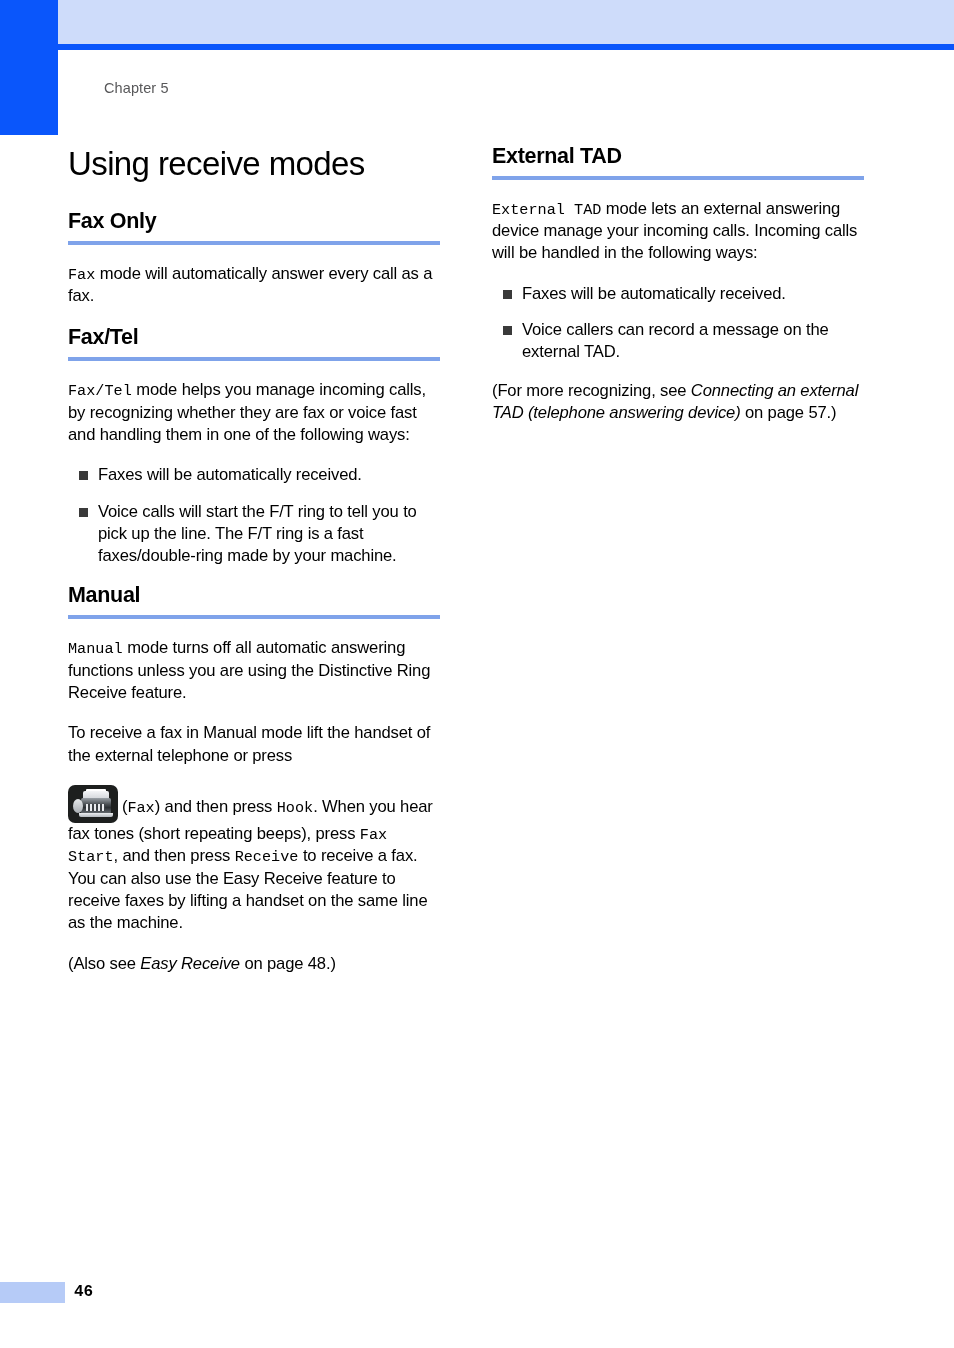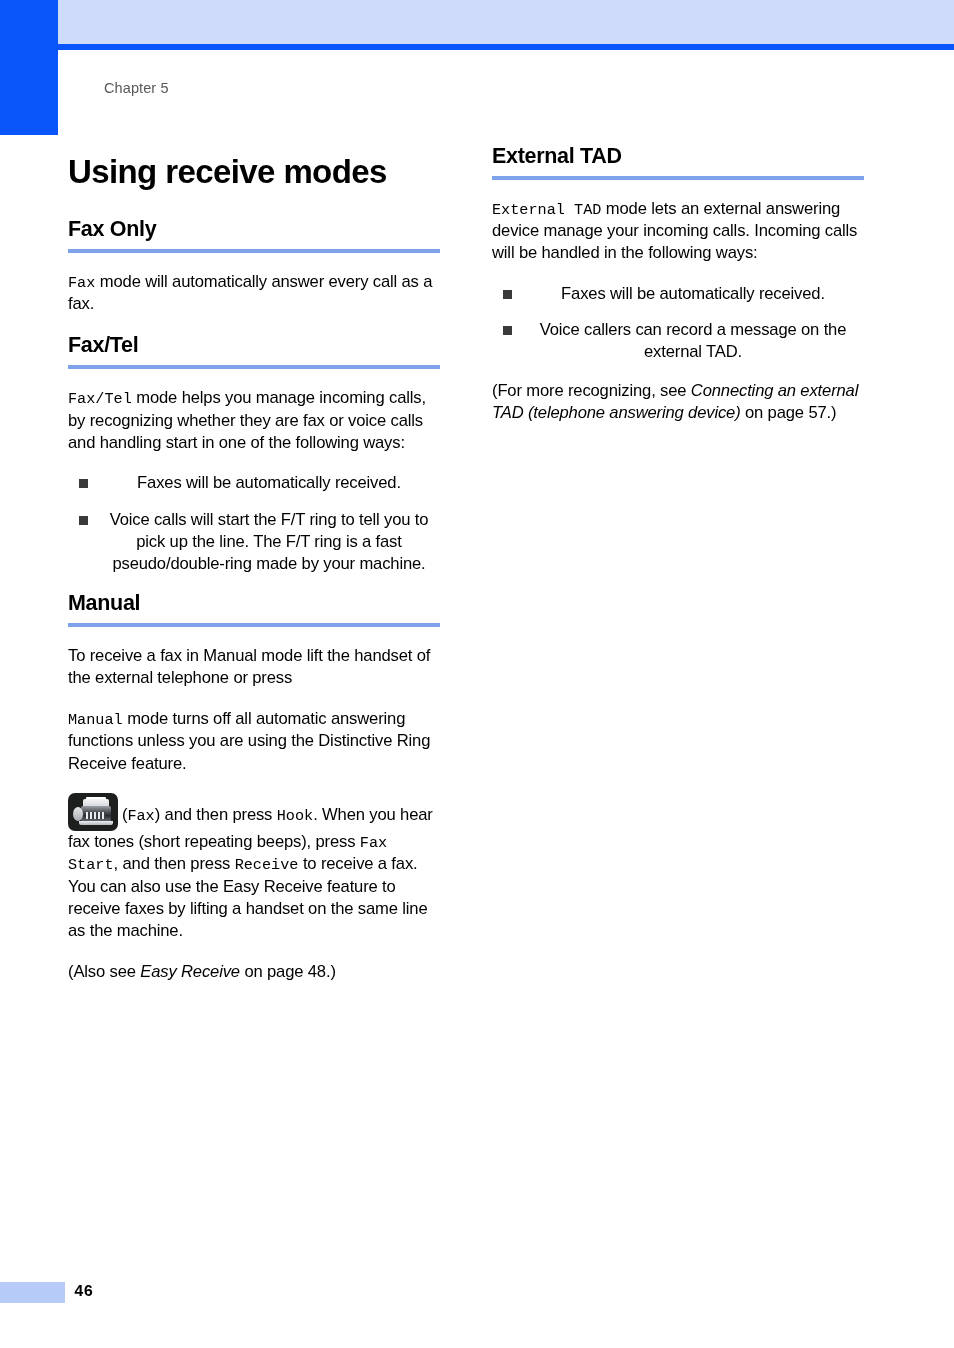--- a/index.html
+++ b/index.html
@@ -77,23 +77,23 @@
   .col {
     position: absolute;
     top: 138px;
     width: 372px;
   }
   .col-left  { left: 68px; }
   .col-right { left: 492px; }
 
   
   h1.doc-title {
-    margin: 16px 0 26px 0;
+    margin: 8px 0 26px 0;
     font-size: 33px;
-    font-weight: bold;
+    font-weight: normal;
     letter-spacing: -0.6px;
     line-height: 1.12;
   }
   h2.sec-title {
     margin: 0;
     font-size: 21.5px;
     font-weight: bold;
     letter-spacing: -0.3px;
     line-height: 1.15;
   }
@@ -123,21 +123,20 @@
   }
   .ital {
     font-style: italic;
   }
 
   
   ul.bullets {
     list-style: none;
     margin: 0 0 16px 0;
     padding: 0;
-    text-align: center;
   }
   ul.bullets li {
     position: relative;
     padding-left: 30px;
     margin-bottom: 14px;
     font-size: 16.6px;
     line-height: 1.345;
     letter-spacing: -0.15px;
   }
   ul.bullets li:last-child { margin-bottom: 0; }
@@ -233,34 +232,34 @@
 
 
   <h2 class="sec-title">Fax Only</h2>
   <div class="rule-under"></div>
 
   <p class="body"><span class="mono">Fax</span><span> mode will automatically answer every call as a fax.</span></p>
 
   <h2 class="sec-title">Fax/Tel</h2>
   <div class="rule-under"></div>
 
-  <p class="body"><span class="mono">Fax/Tel</span><span> mode helps you manage incoming calls, by recognizing whether they are fax or voice calls and handling start in one of the following ways:</span></p>
+  <p class="body"><span class="mono">Fax/Tel</span><span> mode helps you manage incoming calls, by recognizing whether they are fax or voice fast and handling them in one of the following ways:</span></p>
 
   <ul class="bullets">
     <li><span class="sq"></span><span>Faxes will be automatically received.</span></li>
-    <li><span class="sq"></span><span>Voice calls will start the F/T ring to tell you to pick up the line. The F/T ring is a fast pseudo/double-ring made by your machine.</span></li>
+    <li><span class="sq"></span><span>Voice calls will start the F/T ring to tell you to pick up the line. The F/T ring is a fast faxes/double-ring made by your machine.</span></li>
   </ul>
 
 
   <h2 class="sec-title">Manual</h2>
   <div class="rule-under"></div>
 
+  <p class="body"><span class="mono">Manual</span><span> mode turns off all automatic answering functions unless you are using the Distinctive Ring Receive feature.</span></p>
+
   <p class="body">To receive a fax in Manual mode lift the handset of the external telephone or press</p>
-
-  <p class="body"><span class="mono">Manual</span><span> mode turns off all automatic answering functions unless you are using the Distinctive Ring Receive feature.</span></p>
 
   <p class="body"><span class="fax-key"><span class="fk-paper"></span><span class="fk-top"></span><span class="fk-body"></span><span class="fk-keys"></span><span class="fk-handset"></span><span class="fk-tray"></span></span><span>(</span><span class="mono">Fax</span><span>) and then press </span><span class="mono">Hook</span><span>. When you hear fax tones (short repeating beeps), press </span><span class="mono">Fax Start</span><span>, and then press </span><span class="mono">Receive</span><span> to receive a fax. You can also use the Easy Receive feature to receive faxes by lifting a handset on the same line as the machine.</span></p>
 
   <p class="body"><span>(Also see </span><span class="ital">Easy Receive</span><span> on page 48.)</span></p>
 
 </div>
 
 <div class="col col-right">
 
   <h2 class="sec-title right-first">External TAD</h2>

